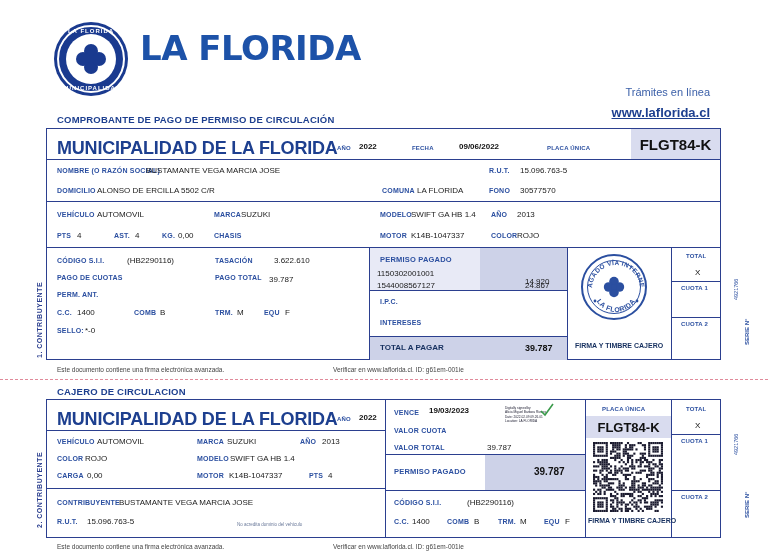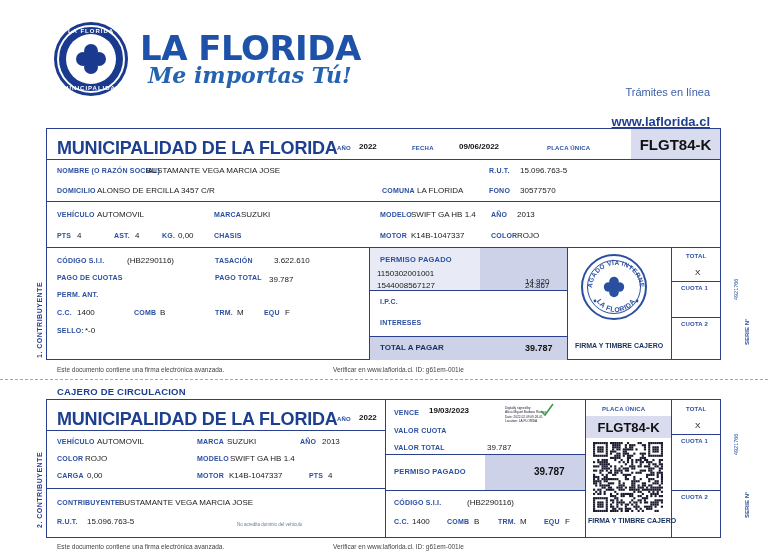--- a/index.html
+++ b/index.html
@@ -51,21 +51,21 @@
     position: absolute; left: 148px; top: 62px;
     font-size: 22px; color: #2563b0; font-style: italic;
     font-family: "DejaVu Serif", serif; font-weight: bold;
   }
   .tramites {
     position: absolute; right: 58px; top: 86px;
     text-align: right; color: #3a5fa8; font-size: 11px;
   }
   .tramites .site {
     display: block; font-weight: bold; font-size: 13px; color: #1d3f8f;
-    margin-top: 16px;
+    margin-top: 7px;
   }
 
   
   .sec-title {
     position: absolute;
     font-size: 9.5px; font-weight: bold; color: #1d3f8f;
     letter-spacing: 0.2px; font-family: "Liberation Sans", sans-serif;
   }
   .docbox {
     position: absolute;
@@ -162,28 +162,28 @@
           <path d="M10 25 a7 7 0 0 1 7 -7 a7 7 0 0 1 7 7 a7 7 0 0 1 -7 7 a7 7 0 0 1 -7 -7 z"></path>
           <path d="M26 25 a7 7 0 0 1 7 -7 a7 7 0 0 1 7 7 a7 7 0 0 1 -7 7 a7 7 0 0 1 -7 -7 z"></path>
           <rect x="22" y="22" width="6" height="6"></rect>
         </g>
       </svg>
       <div class="seal-text-top">LA FLORIDA</div>
       <div class="seal-text-bot">MUNICIPALIDAD</div>
     </div>
 
     <div class="wordmark">LA FLORIDA</div>
-    <div class="tagline">Me importas Tú!</div>
 
     <div class="tramites">
       <span>Trámites en línea</span>
       <a class="site" href="#">www.laflorida.cl</a>
     </div>
   </div>
 
+  <div class="sec-title" style="left:57px; top:114px;">COMPROBANTE DE PAGO DE PERMISO DE CIRCULACIÓN</div>
   <div class="side-label" style="left:36px; top:358px;">1. CONTRIBUYENTE</div>
 
   <div class="docbox" style="left:46px; top:128px; width:675px; height:232px;">
 
     <div class="row" style="left:10px; top:9px;">
       <span class="bigtitle">MUNICIPALIDAD DE LA FLORIDA</span>
     </div>
     <div class="cell-lbl" style="left:290px; top:16px;">AÑO</div>
     <div class="cell-val" style="left:312px; top:13px;">2022</div>
     <div class="cell-lbl" style="left:365px; top:16px;">FECHA</div>
@@ -194,21 +194,21 @@
       <span class="plate-text">FLGT84-K</span>
     </div>
     <div class="hr" style="left:0; top:30px; width:673px;"></div>
 
     <div class="lbl row" style="left:10px; top:38px;">NOMBRE (O RAZÓN SOCIAL)</div>
     <div class="val row" style="left:99px; top:37px;">BUSTAMANTE VEGA MARCIA JOSE</div>
     <div class="lbl row" style="left:442px; top:38px;">R.U.T.</div>
     <div class="val row" style="left:473px; top:37px;">15.096.763-5</div>
 
     <div class="lbl row" style="left:10px; top:58px;">DOMICILIO</div>
-    <div class="val row" style="left:50px; top:57px;">ALONSO DE ERCILLA 3457 C/R</div>
+    <div class="val row" style="left:50px; top:57px;">ALONSO DE ERCILLA 5502 C/R</div>
     <div class="lbl row" style="left:335px; top:58px;">COMUNA</div>
     <div class="val row" style="left:370px; top:57px;">LA FLORIDA</div>
     <div class="lbl row" style="left:442px; top:58px;">FONO</div>
     <div class="val row" style="left:473px; top:57px;">30577570</div>
 
     <div class="hr" style="left:0; top:72px; width:673px;"></div>
 
     <div class="lbl row" style="left:10px; top:82px;">VEHÍCULO</div>
     <div class="val row" style="left:50px; top:81px;">AUTOMOVIL</div>
     <div class="lbl row" style="left:167px; top:82px;">MARCA</div>

